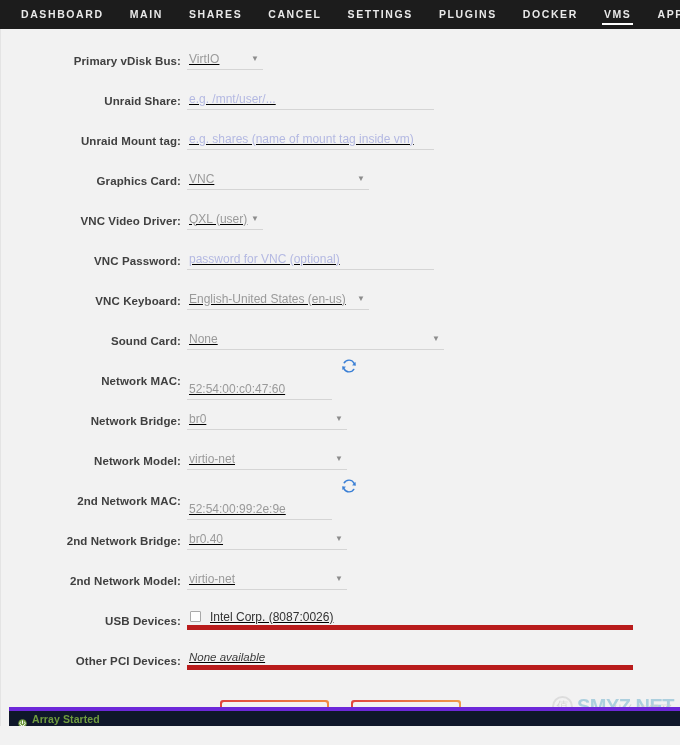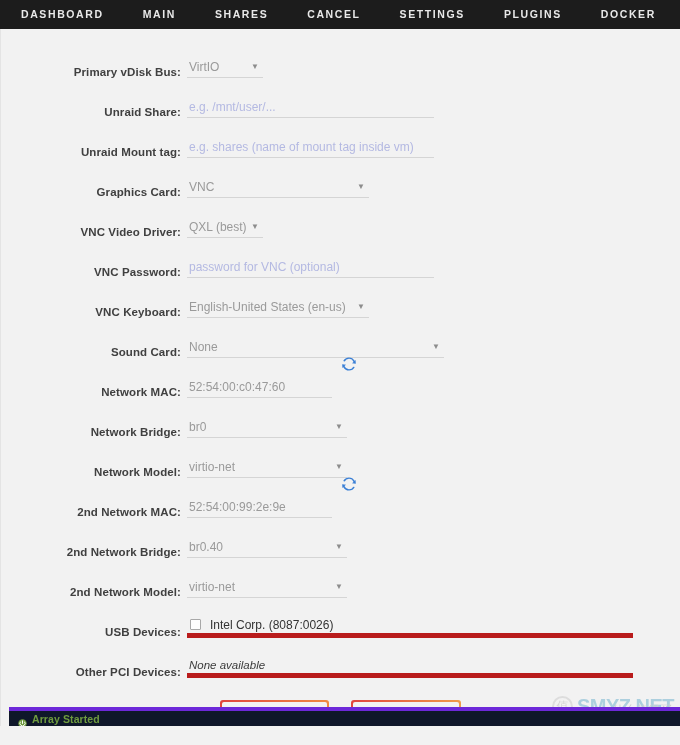--- a/index.html
+++ b/index.html
@@ -12,21 +12,20 @@
   }
 
   
   #topnav {
     height: 29px;
     background: #1c1c1c;
     display: flex;
     align-items: center;
     padding-left: 8px;
     position: relative;
-    gap: 13px;
   }
   .nav-item {
     color: #e9e9e9;
     font-size: 10.5px;
     font-weight: bold;
     letter-spacing: 1.6px;
     padding: 0 13px;
     line-height: 29px;
     height: 29px;
     position: relative;
@@ -50,21 +49,21 @@
     border-left: 1px solid #e4e4e4;
     overflow: hidden;
   }
 
   #form {
     padding-top: 9px;
   }
 
   .row {
     display: flex;
-    align-items: flex-end;
+    align-items: center;
     margin-bottom: 0px;
     height: 40px;
   }
 
   .label {
     width: 186px;
     text-align: right;
     font-size: 11.5px;
     font-weight: bold;
     color: #404040;
@@ -81,20 +80,21 @@
   }
 
   
   .ctl {
     position: relative;
     height: 22px;
     border-bottom: 1px solid #d5d5d5;
     display: flex;
     align-items: center;
     background: transparent;
+    text-decoration: underline;
   }
   .ctl.dark-line { border-bottom: 5px solid #b91c1c; }
 
   .ctl .val {
     font-size: 12px;
     color: #9a9a9a;
     padding-left: 2px;
     white-space: nowrap;
   }
   .ctl .val.ph {           
@@ -298,21 +298,21 @@
           <span class="val">VNC</span>
           <span class="caret">▼</span>
         </div>
       </div>
     </div>
 
     <div class="row">
       <div class="label">VNC Video Driver:</div>
       <div class="field">
         <div class="ctl w-select-sm">
-          <span class="val">QXL (best)</span>
+          <span class="val">QXL (user)</span>
           <span class="caret">▼</span>
         </div>
       </div>
     </div>
 
     <div class="row">
       <div class="label">VNC Password:</div>
       <div class="field">
         <div class="ctl w-input-lg">
           <span class="val ph">password for VNC (optional)</span>

